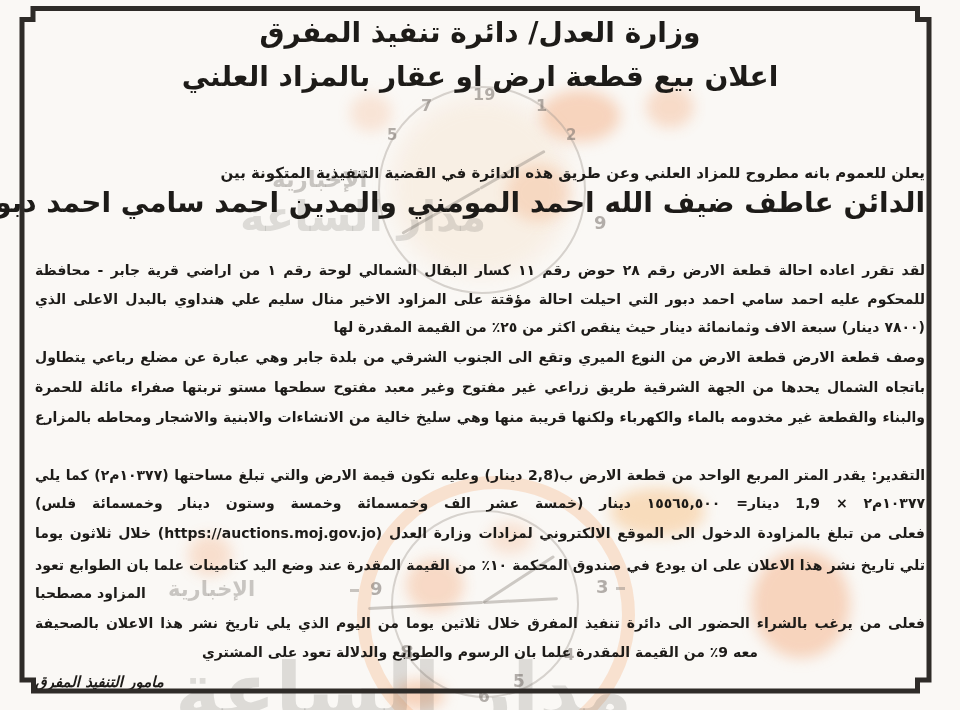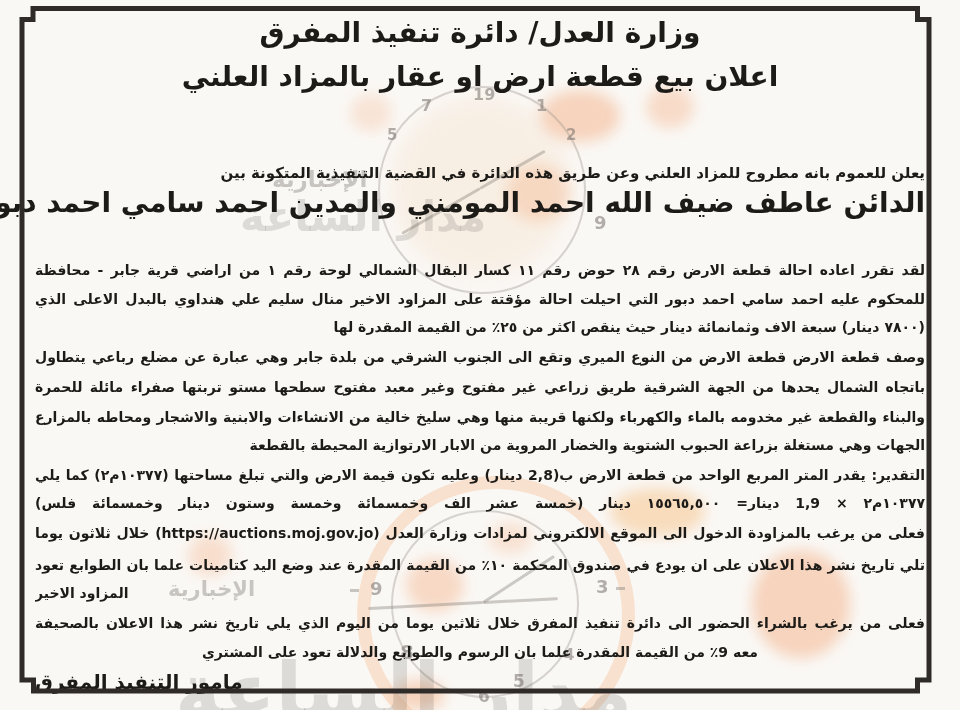--- a/index.html
+++ b/index.html
@@ -27,21 +27,21 @@
   .content{position:absolute; left:35px; top:0; width:890px; height:710px; z-index:3;}
   .ln{position:absolute; left:0; right:0; font-weight:bold; white-space:normal;
       height:27px; overflow:hidden; font-size:14px; line-height:27px;}
   .ln.h{font-size:28px; height:38px; line-height:38px; overflow:visible; white-space:nowrap;}
   .ln.parties{font-size:28px; height:42px; line-height:42px; overflow:visible; white-space:nowrap;}
   .ln.small{font-size:15px; height:24px; line-height:24px;margin-top:10px;}
   .c{text-align:center;}
   .r{text-align:right;}
   .l{text-align:left;}
   .j{text-align:justify; text-align-last:justify;}
-  .sig{font-size:20px;}
+  .sig{font-size:15px;font-style:italic;}
 </style>
 </head>
 <body>
 
 <div class="page">
 
   <div class="wm">
 
     <div class="blob cream" style="left:392px;top:98px;width:178px;height:178px;"></div>
     <div class="blob" style="left:540px;top:90px;width:80px;height:52px;"></div>
@@ -96,28 +96,27 @@
     <div class="ln small r" style="top:151px">يعلن للعموم بانه مطروح للمزاد العلني وعن طريق هذه الدائرة في القضية التنفيذية المتكونة بين</div>
     <div class="ln parties r" style="top:182px">الدائن عاطف ضيف الله احمد المومني والمدين احمد سامي احمد دبور</div>
 
     <div class="ln j" style="top:257px">لقد تقرر اعاده احالة قطعة الارض رقم ٢٨ حوض رقم ١١ كسار البقال الشمالي لوحة رقم ١ من اراضي قرية جابر - محافظة المفرق والعائدة</div>
     <div class="ln j" style="top:286px">للمحكوم عليه احمد سامي احمد دبور التي احيلت احالة مؤقتة على المزاود الاخير منال سليم علي هنداوي بالبدل الاعلى الذي عرضته والبالغ</div>
     <div class="ln r" style="top:314px">(٧٨٠٠ دينار) سبعة الاف وثمانمائة دينار حيث ينقص اكثر من ٢٥٪ من القيمة المقدرة لها</div>
 
     <div class="ln j" style="top:344px">وصف قطعة الارض قطعة الارض من النوع الميري وتقع الى الجنوب الشرقي من بلدة جابر وهي عبارة عن مضلع رباعي يتطاول من الجنوب</div>
     <div class="ln j" style="top:374px">باتجاه الشمال يحدها من الجهة الشرقية طريق زراعي غير مفتوح وغير معبد مفتوح سطحها مستو تربتها صفراء مائلة للحمرة صالحة للزراعة</div>
     <div class="ln j" style="top:404px">والبناء والقطعة غير مخدومه بالماء والكهرباء ولكنها قريبة منها وهي سليخ خالية من الانشاءات والابنية والاشجار ومحاطه بالمزارع من جميع</div>
-    <div class="ln r" style="top:432px">الجهات وهي مستغلة بزراعة الحبوب الشتوية والخضار المروية من الابار الارتوازية المحيطة بالقطعة</div>
 
     <div class="ln j" style="top:462px">التقدير: يقدر المتر المربع الواحد من قطعة الارض ب(2,8 دينار) وعليه تكون قيمة الارض والتي تبلغ مساحتها (١٠٣٧٧م٢) كما يلي</div>
     <div class="ln j" style="top:490px">١٠٣٧٧م٢ × 1,9 دينار= ١٥٥٦٥,٥٠٠ دينار (خمسة عشر الف وخمسمائة وخمسة وستون دينار وخمسمائة فلس)</div>
 
-    <div class="ln j" style="top:520px">فعلى من يرغب بالمزاودة الدخول الى الموقع الالكتروني لمزادات وزارة العدل (https://auctions.moj.gov.jo) خلال ثلاثون يوما</div>
+    <div class="ln j" style="top:520px">فعلى من تبلغ بالمزاودة الدخول الى الموقع الالكتروني لمزادات وزارة العدل (https://auctions.moj.gov.jo) خلال ثلاثون يوما</div>
     <div class="ln j" style="top:552px">تلي تاريخ نشر هذا الاعلان على ان يودع في صندوق المحكمة ١٠٪ من القيمة المقدرة عند وضع اليد كتامينات علما بان الطوابع تعود على</div>
-    <div class="ln l" style="top:580px">المزاود الاخير</div>
+    <div class="ln l" style="top:580px">المزاود مصطحبا</div>
 
     <div class="ln j" style="top:610px">فعلى من يرغب بالشراء الحضور الى دائرة تنفيذ المفرق خلال ثلاثين يوما من اليوم الذي يلي تاريخ نشر هذا الاعلان بالصحيفة المحلية مصطحبا</div>
     <div class="ln c" style="top:639px">معه 9٪ من القيمة المقدرة علما بان الرسوم والطوابع والدلالة تعود على المشتري</div>
 
     <div class="ln l sig" style="top:669px">مامور التنفيذ المفرق</div>
   </div>
 
 </div>
 
 </body></html>

